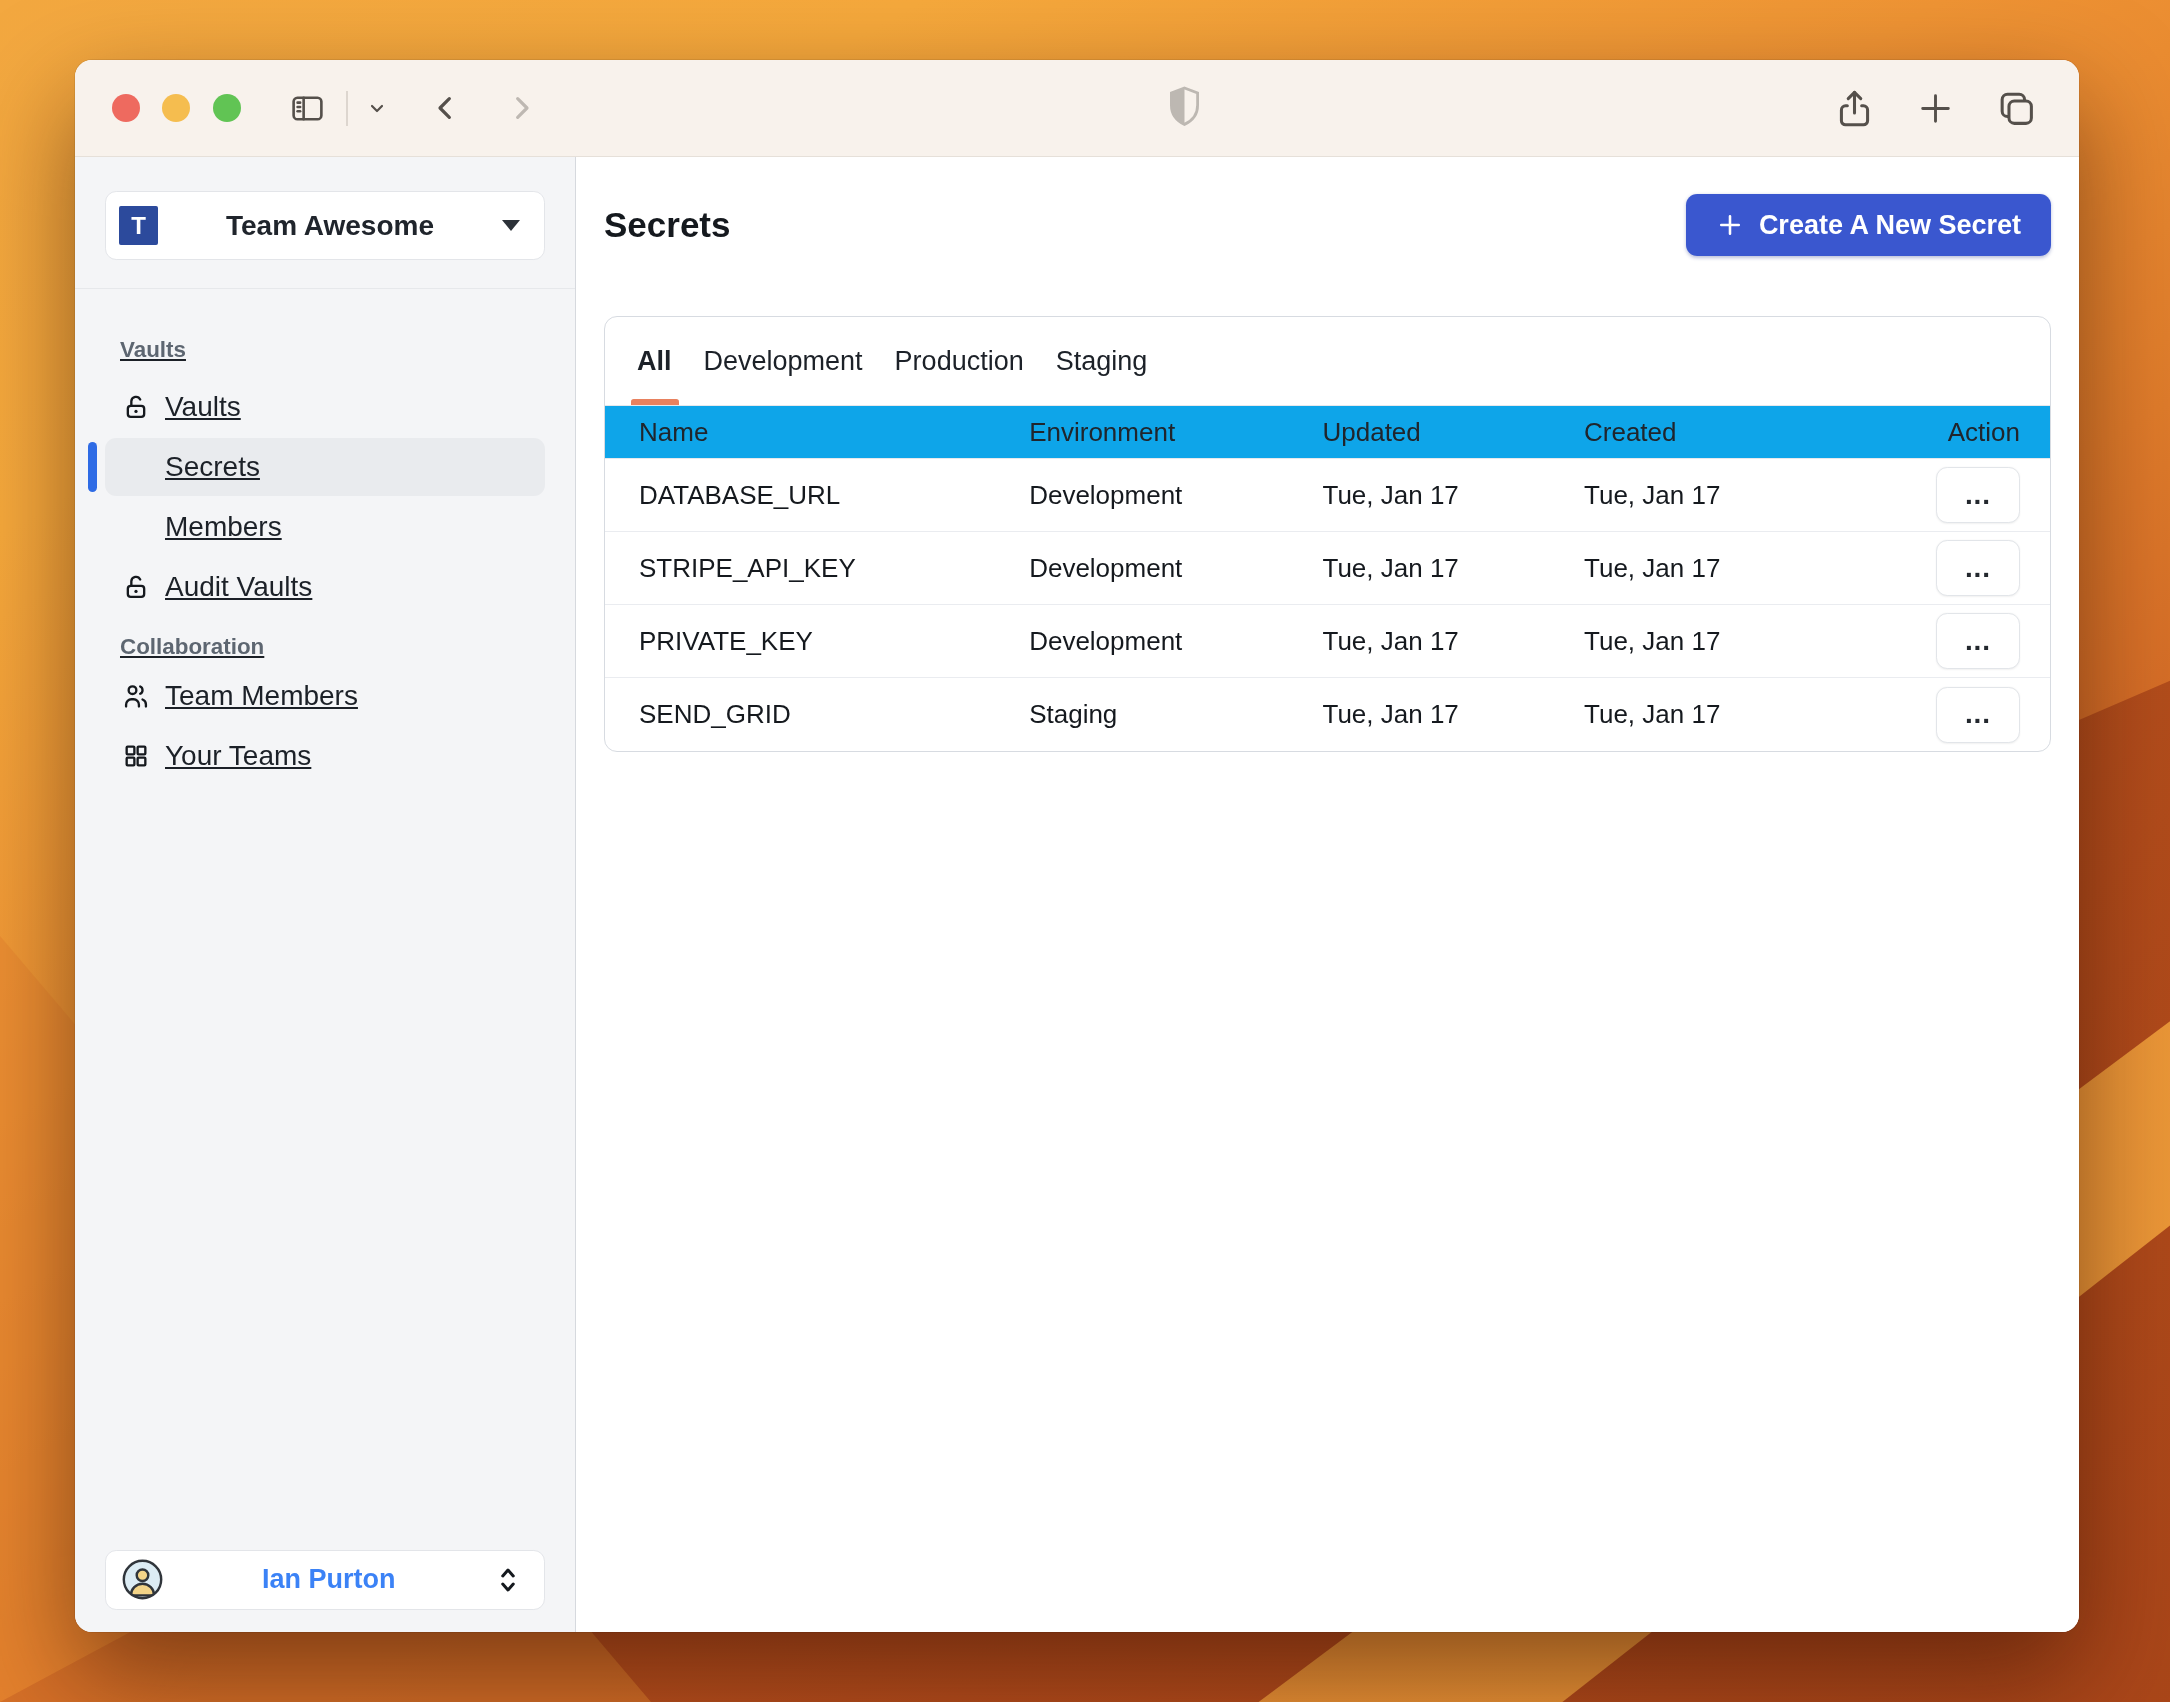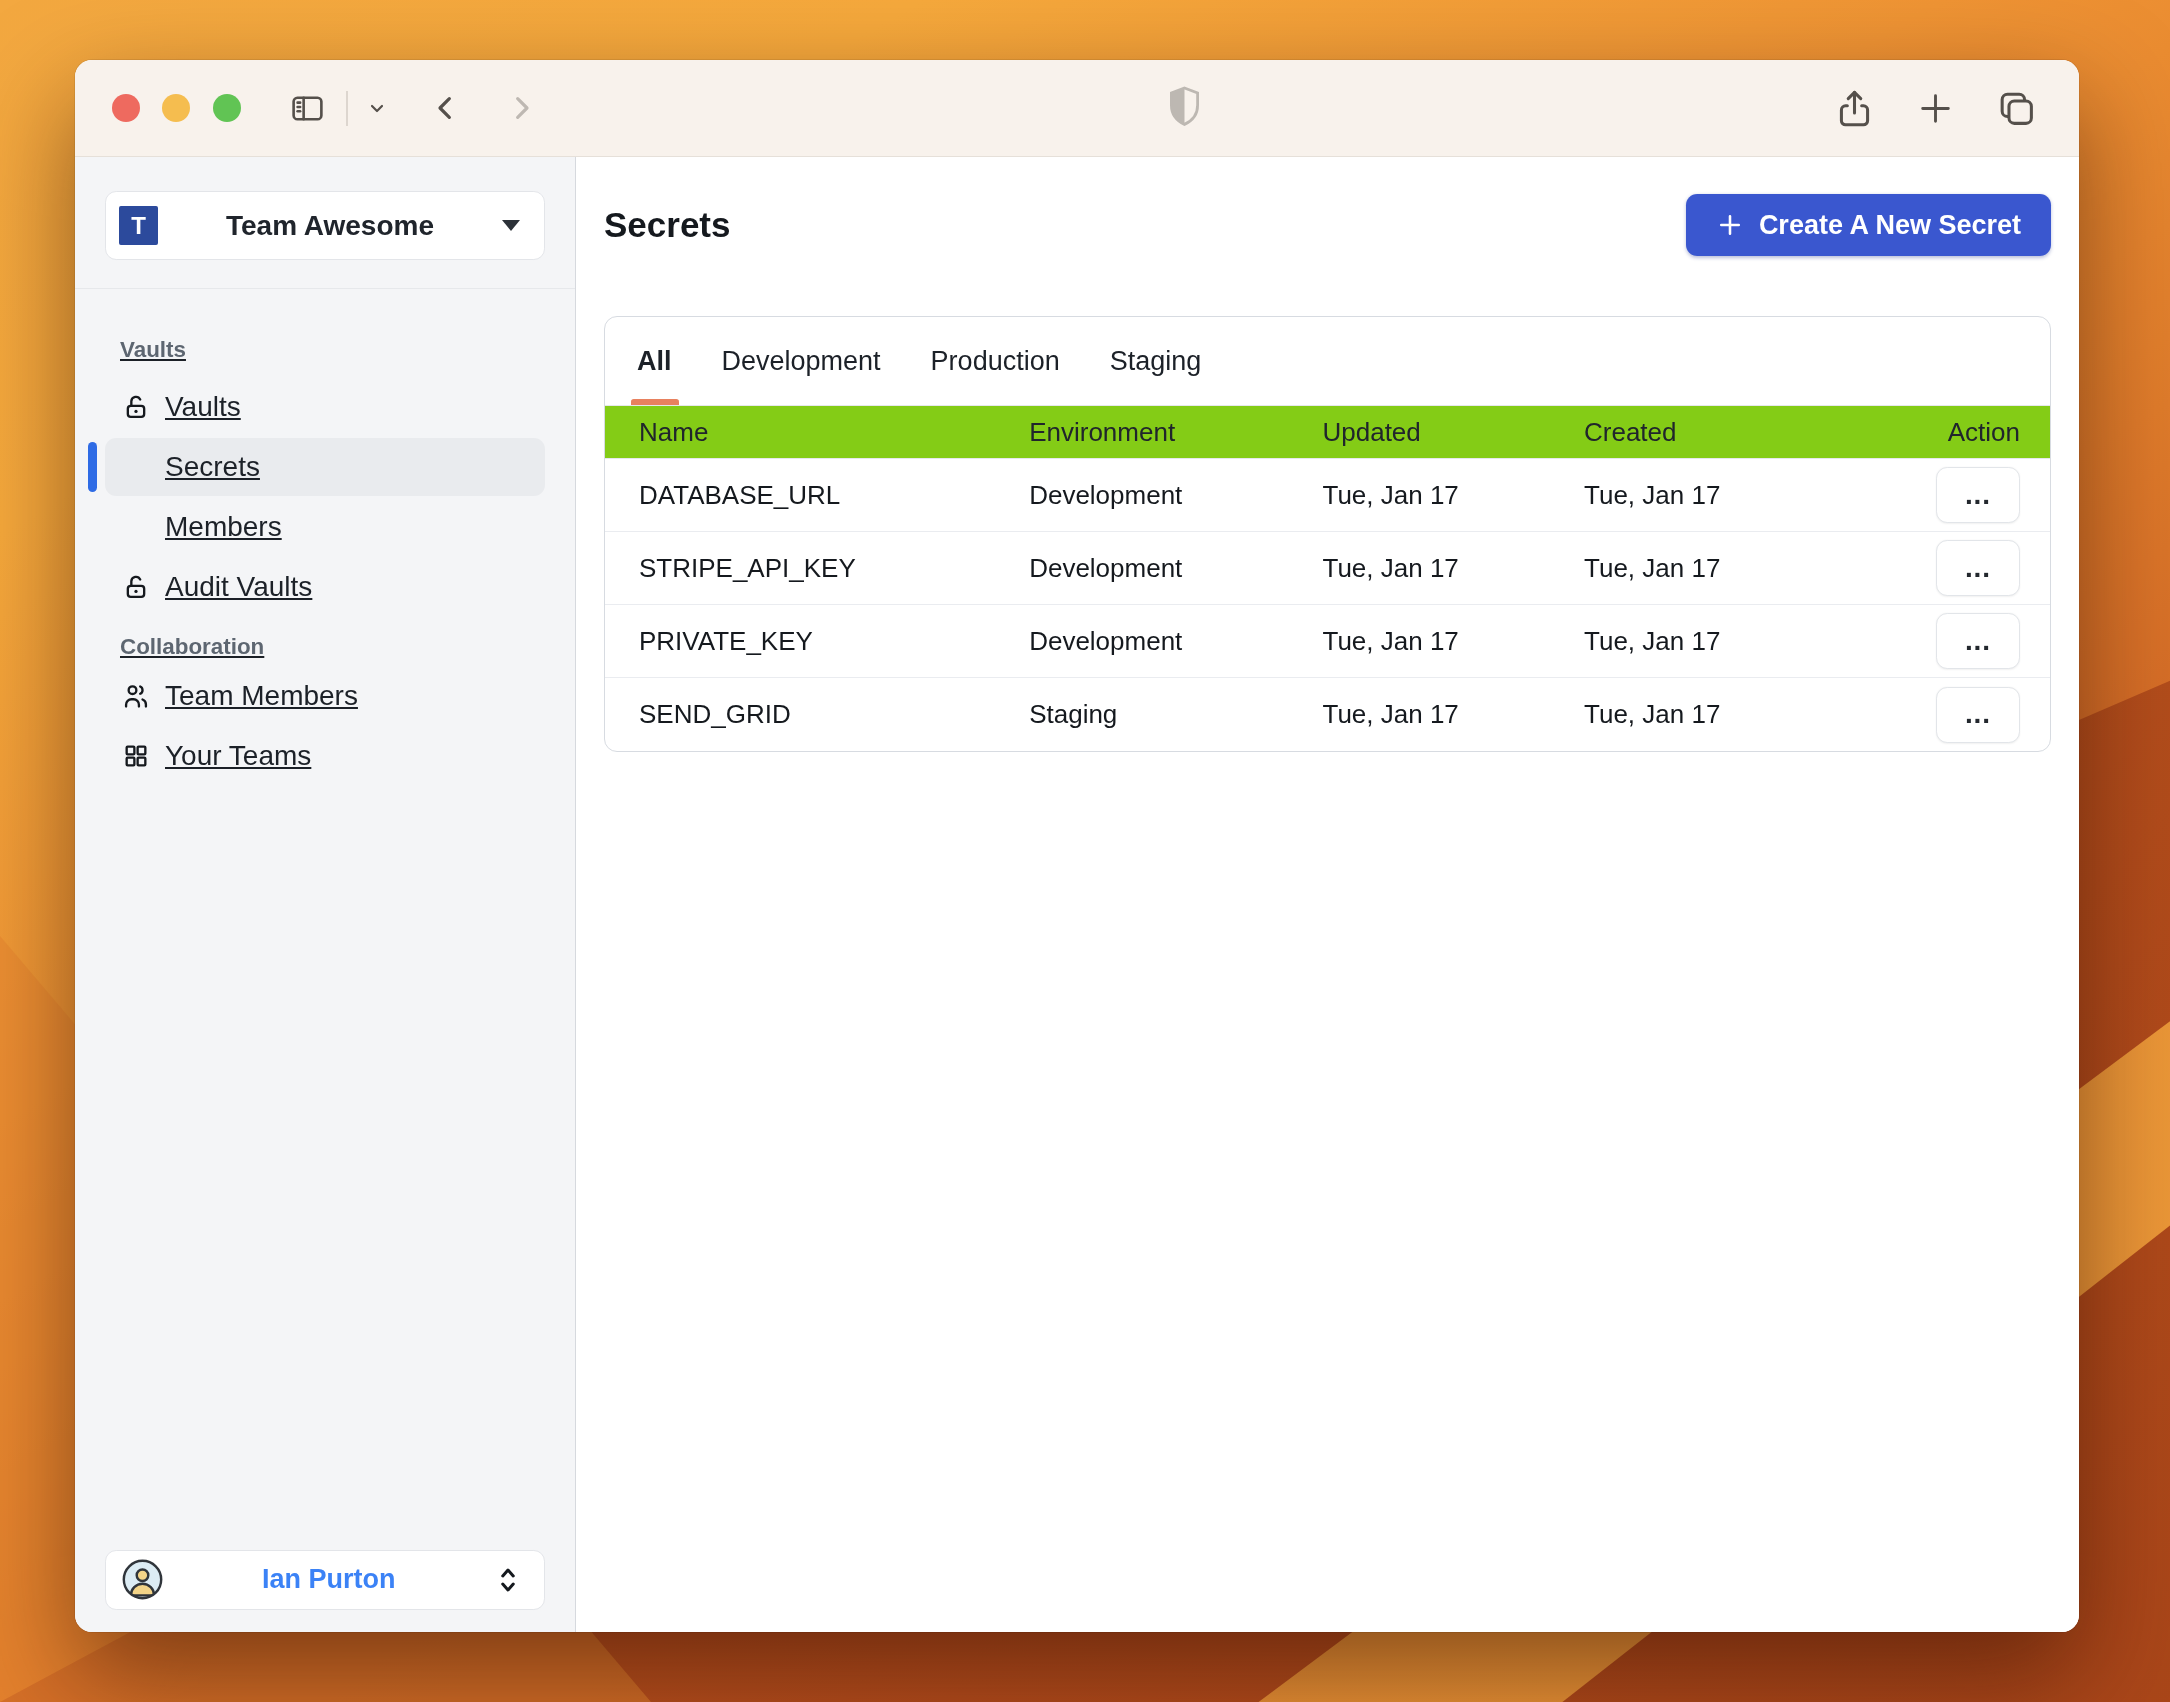--- a/index.html
+++ b/index.html
@@ -71,28 +71,28 @@
   
   .main { flex:1; background:#fff; display:flex; flex-direction:column; }
   .main-header { display:flex; justify-content:space-between; align-items:center; padding:37px 28px 0; }
   .page-title { font-size:35px; font-weight:700; color:#15191e; }
   .btn-primary { height:62px; background:#3a57cf; color:#fff; border:none; border-radius:11.2px;
     font-size:27px; font-weight:600; font-family:inherit; display:flex; align-items:center; gap:15px;
     padding:0 30px; cursor:pointer; box-shadow:0 1.9px 3.7px rgba(30,50,140,.3); }
   .btn-primary svg { stroke:#fff; }
 
   .card { margin:60px 28px 0; border:1.9px solid #d7dbe1; border-radius:13px; overflow:hidden; background:#fff; }
-  .tabs { display:flex; align-items:center; height:88px; padding:0 32px; gap:50px; }
+  .tabs { display:flex; align-items:center; height:88px; padding:0 32px; gap:32px; }
   .tab { font-size:27px; color:#1c2128; position:relative; height:100%; display:flex; align-items:center; cursor:pointer; }
   .tab.active { font-weight:700; }
   .tab.active::after { content:''; position:absolute; left:-5.6px; bottom:0; width:48px; height:5.6px;
     background:#e8815f; border-radius:2.8px 2.8px 0 0; }
 
   .thead, .trow { display:grid; grid-template-columns:27% 20.3% 18.1% 21.1% 13.5%; align-items:center; }
-  .thead { height:54px; background:#84cc16; border-top:1.9px solid #e6e8ec; border-bottom:1.9px solid #e6e8ec;
+  .thead { height:54px; background:#0ea5e9; border-top:1.9px solid #e6e8ec; border-bottom:1.9px solid #e6e8ec;
     font-size:26px; font-weight:500; color:#20252c; }
   .thead > div, .trow > div { padding-left:34px; }
   .thead .col-action, .trow .cell-action { padding-left:0; padding-right:30px; text-align:right; }
   .trow { height:73px; border-bottom:1.9px solid #eaecf0; font-size:26px; color:#15191e; }
   .trow:last-child { border-bottom:none; }
   .cell-action { display:flex; justify-content:flex-end; align-items:center; }
   .dots-btn { width:84px; height:56px; background:#fff; border:1.9px solid #e2e5e9; border-radius:11.2px;
     font-size:28px; font-weight:700; color:#23282e; font-family:inherit; cursor:pointer; line-height:18.6px;
     box-shadow:0 0.9px 1.9px rgba(0,0,0,.06); letter-spacing:0.9px; }
 </style>

